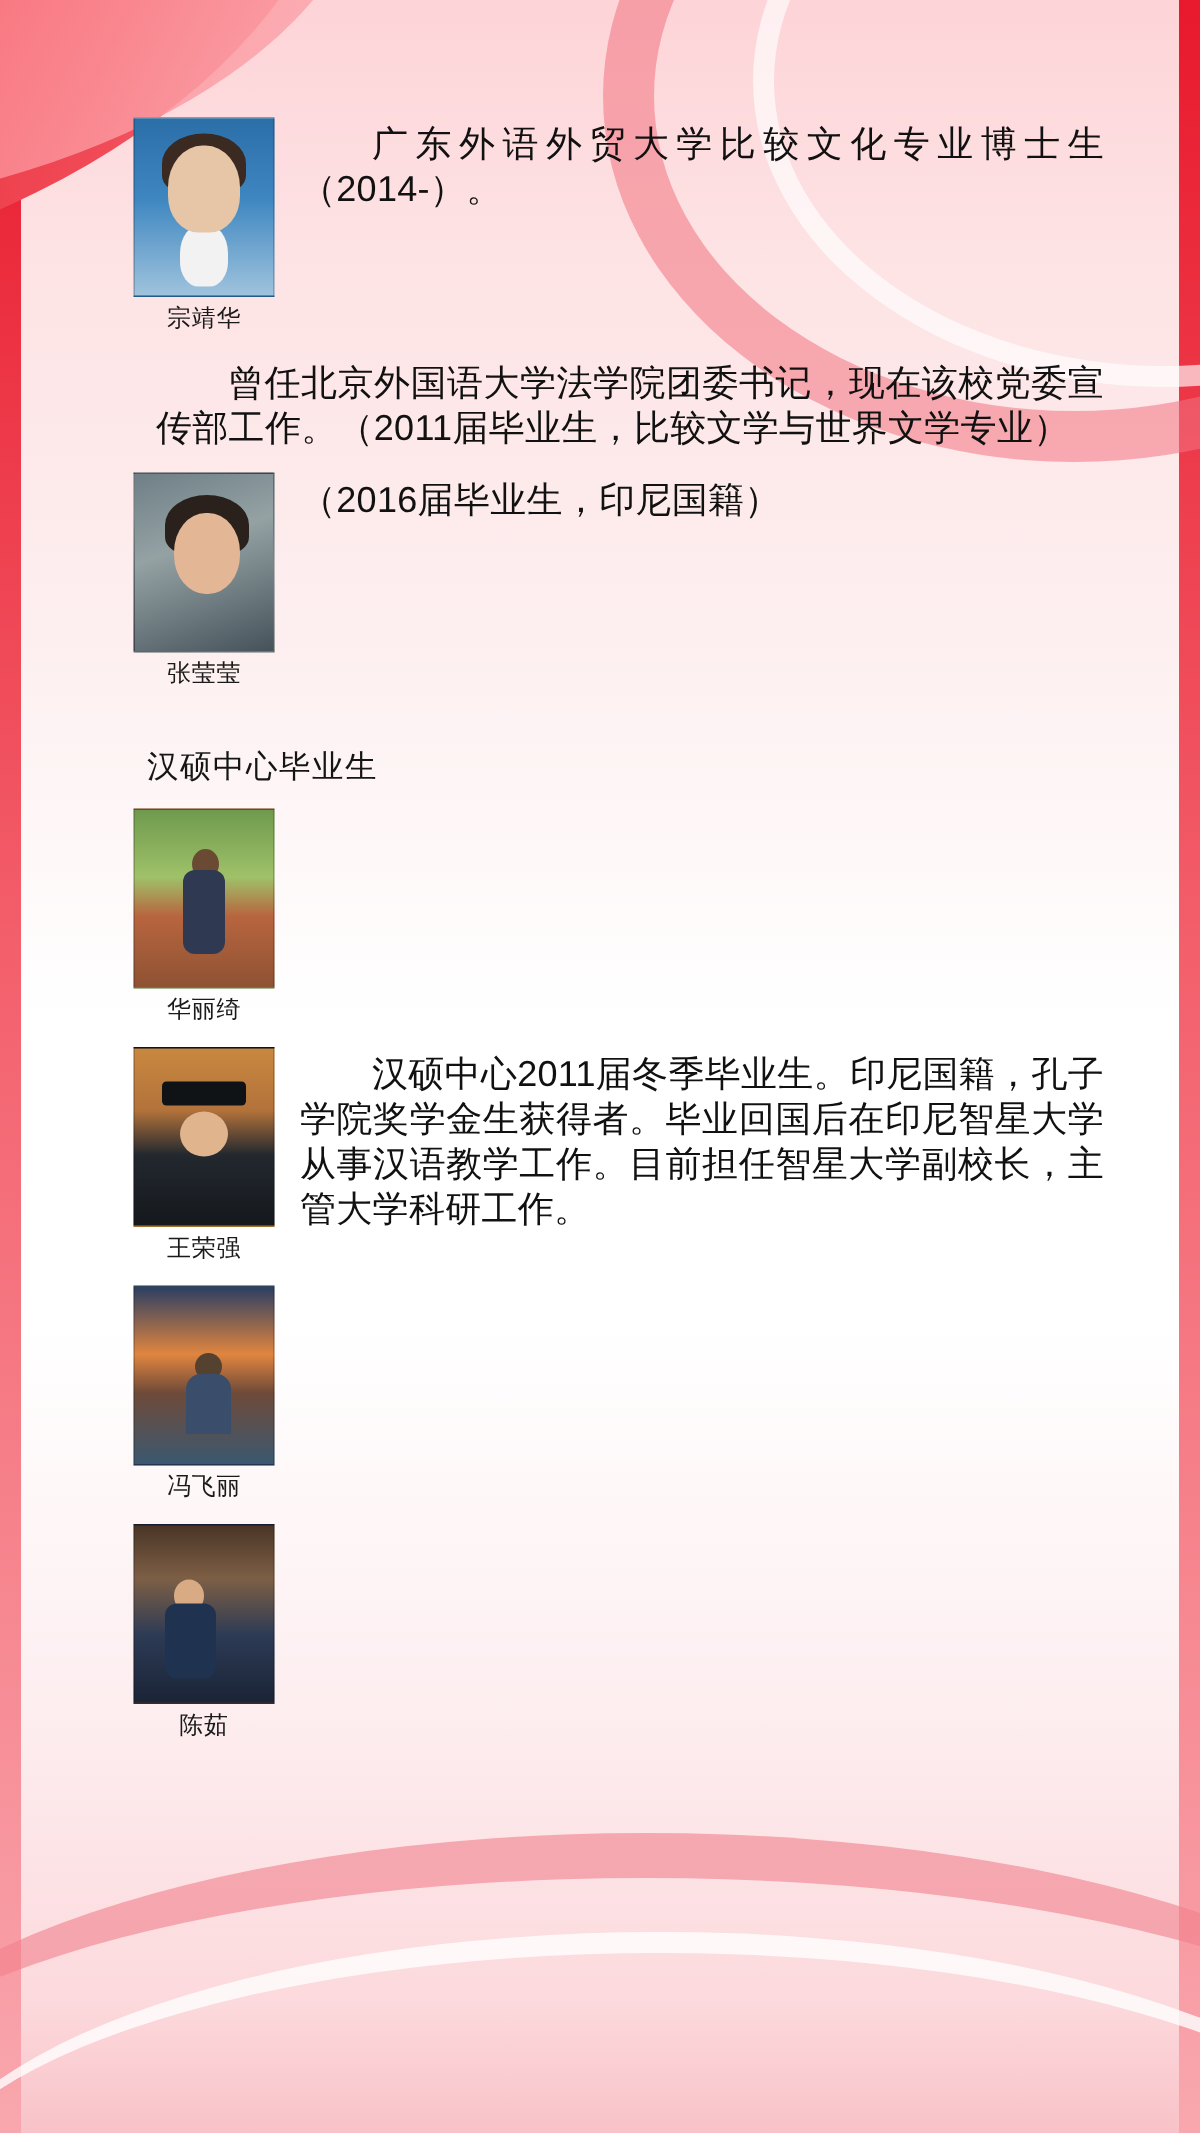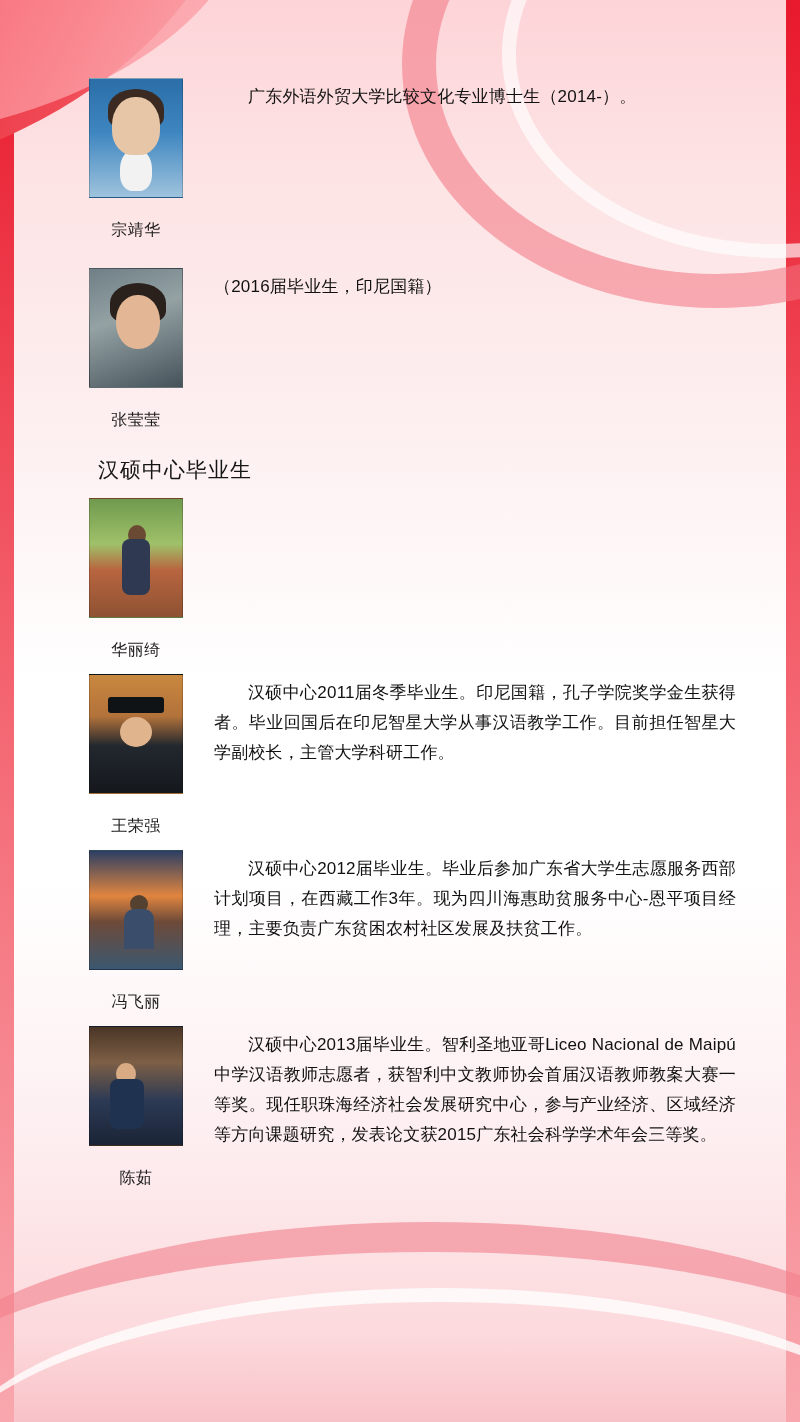--- a/index.html
+++ b/index.html
@@ -118,44 +118,44 @@
     border: 1px solid rgba(0,0,0,.18);
     background: #cfd6dd;
     display: block;
     margin: 0 auto;
     position: relative;
     overflow: hidden;
   }
   .name {
     font-size: 16px;
     color: #1a1a1a;
-    margin-top: 22px;
+    margin-top: 5px;
     letter-spacing: .5px;
     line-height: 20px;
   }
   .desc {
     flex: 1;
-    font-size: 17px;
+    font-size: 24px;
     line-height: 30px;
     color: #111111;
-    padding-left: 30px;
+    padding-left: 16px;
     padding-top: 4px;
     text-align: justify;
     letter-spacing: .2px;
   }
   .desc p {
     margin: 0;
   }
   .desc .indent {
     text-indent: 2em;
   }
   .section-title {
     font-size: 21px;
     color: #151515;
-    margin: 26px 0 14px 10px;
+    margin: 37px 0 14px 10px;
     letter-spacing: 1px;
   }
 
   
   .p1 { background: linear-gradient(180deg,#2b6ea8 0%, #3e86c0 45%, #9fc3dd 100%); }
   .p1::after { content:""; position:absolute; left:22px; top:18px; width:48px; height:58px; border-radius:48% 48% 42% 42%; background:#e7c6a8; box-shadow: 0 44px 0 -8px #f2f2f2; }
   .p1::before { content:""; position:absolute; left:18px; top:10px; width:56px; height:40px; border-radius:50% 50% 30% 30%; background:#3a2a22; }
 
   .p2 { background: linear-gradient(180deg,#8d1a1f 0%, #a82128 55%, #d8d3cd 100%); }
   .p2::after { content:""; position:absolute; left:24px; top:20px; width:46px; height:56px; border-radius:48% 48% 42% 42%; background:#ecc9a9; }
@@ -200,20 +200,23 @@
       <div class="photo-col">
         <div class="photo p1"></div>
         <div class="name">宗靖华</div>
       </div>
       <div class="desc">
         <p class="indent">广东外语外贸大学比较文化专业博士生（2014-）。</p>
       </div>
     </div>
 
     <div class="entry">
+      <div class="desc">
+        <p class="indent">曾任北京外国语大学法学院团委书记，现在该校党委宣传部工作。（2011届毕业生，比较文学与世界文学专业）</p>
+      </div>
     </div>
 
     <div class="entry">
       <div class="photo-col">
         <div class="photo p3"></div>
         <div class="name">张莹莹</div>
       </div>
       <div class="desc">
         <p>（2016届毕业生，印尼国籍）</p>
       </div>
@@ -236,29 +239,23 @@
       <div class="desc">
         <p class="indent">汉硕中心2011届冬季毕业生。印尼国籍，孔子学院奖学金生获得者。毕业回国后在印尼智星大学从事汉语教学工作。目前担任智星大学副校长，主管大学科研工作。</p>
       </div>
     </div>
 
     <div class="entry">
       <div class="photo-col">
         <div class="photo p6"></div>
         <div class="name">冯飞丽</div>
       </div>
-      <div class="desc">
-        <p class="indent">汉硕中心2012届毕业生。毕业后参加广东省大学生志愿服务西部计划项目，在西藏工作3年。现为四川海惠助贫服务中心-恩平项目经理，主要负责广东贫困农村社区发展及扶贫工作。</p>
-      </div>
     </div>
 
     <div class="entry">
       <div class="photo-col">
         <div class="photo p7"></div>
         <div class="name">陈茹</div>
       </div>
-      <div class="desc">
-        <p class="indent">汉硕中心2013届毕业生。智利圣地亚哥Liceo Nacional de Maipú中学汉语教师志愿者，获智利中文教师协会首届汉语教师教案大赛一等奖。现任职珠海经济社会发展研究中心，参与产业经济、区域经济等方向课题研究，发表论文获2015广东社会科学学术年会三等奖。</p>
-      </div>
     </div>
 
   </div>
 </div>
 
 </body></html>

